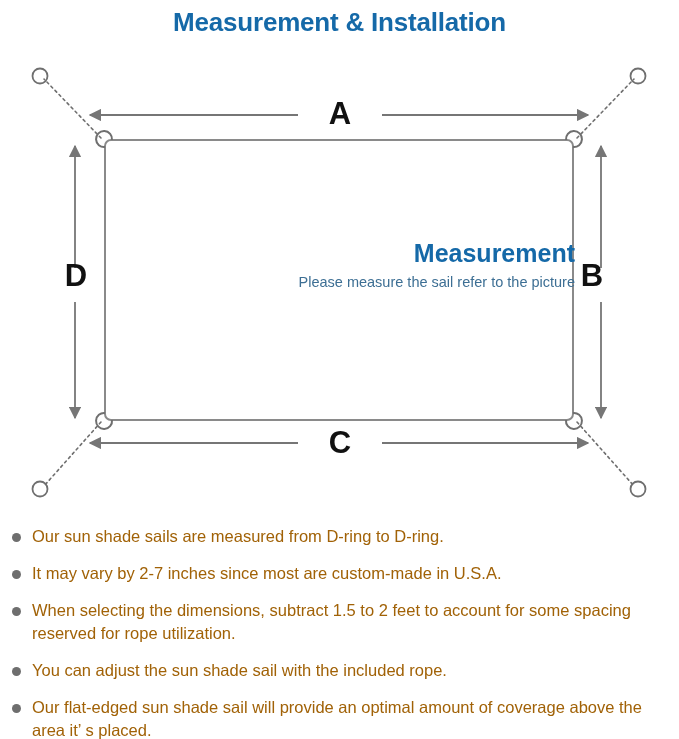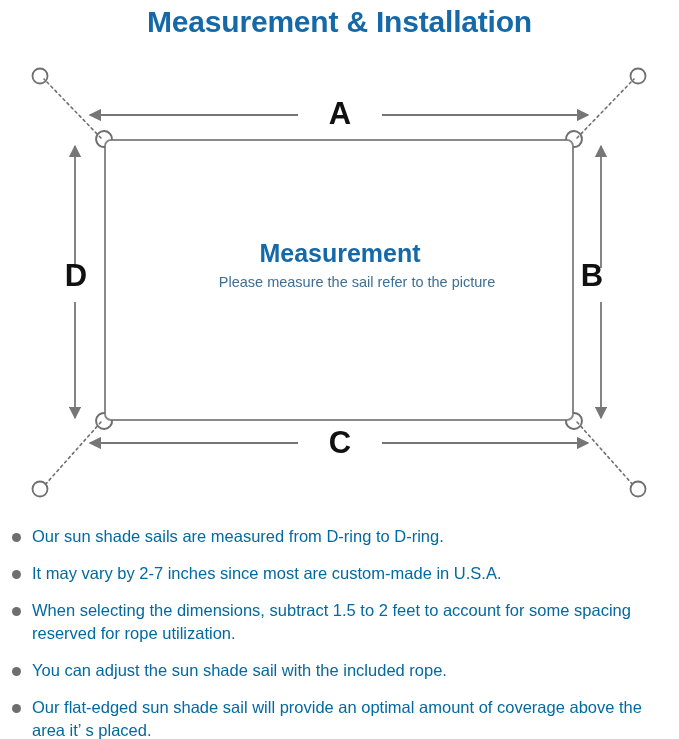--- a/index.html
+++ b/index.html
@@ -16,21 +16,21 @@
     -webkit-font-smoothing: antialiased;
   }
 
   
   #page-title {
     position: absolute;
     left: 0;
     top: 2px;
     width: 679px;
     text-align: center;
-    font-size: 30px;
+    font-size: 26px;
     font-weight: bold;
     color: #1569a8;
     letter-spacing: -0.2px;
     line-height: 40px;
   }
 
   
   #diagram {
     position: absolute;
     left: 0;
@@ -54,21 +54,21 @@
   #letter-a { left: 305px; top: 46px; width: 70px; }
   #letter-c { left: 305px; top: 375px; width: 70px; }
   #letter-d { left: 58px; top: 208px; width: 36px; }
   #letter-b { left: 574px; top: 208px; width: 36px; }
 
   #sail-label-block {
     position: absolute;
     left: 105px;
     top: 186px;
     width: 470px;
-    text-align: center;
+    text-align: right;
   }
   #sail-title {
     font-size: 25px;
     font-weight: bold;
     color: #1569a8;
     line-height: 30px;
   }
   #sail-subtitle {
     font-size: 14.5px;
     color: #3d6f94;
@@ -84,21 +84,21 @@
     top: 525px;
     width: 679px;
   }
   .note-item {
     position: relative;
     padding-left: 32px;
     padding-right: 6px;
     margin-bottom: 14px;
     font-size: 16.5px;
     line-height: 23px;
-    color: #0369a1;
+    color: #a16207;
   }
   .note-bullet {
     position: absolute;
     left: 12px;
     top: 8px;
     width: 9px;
     height: 9px;
     border-radius: 50%;
     background: #6e6e6e;
   }

